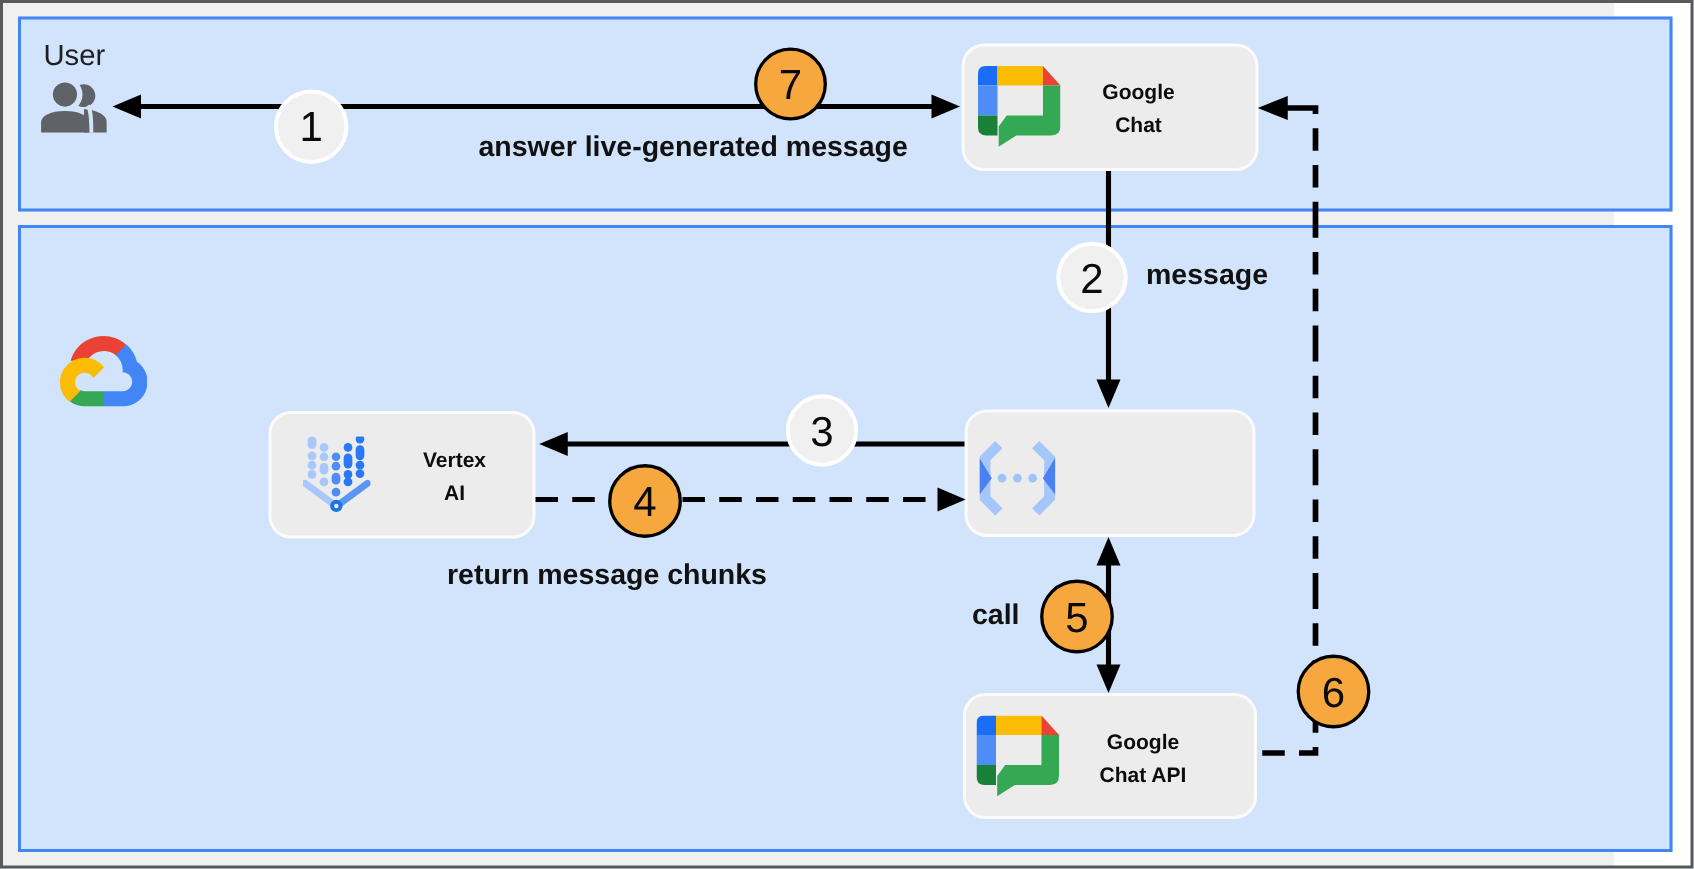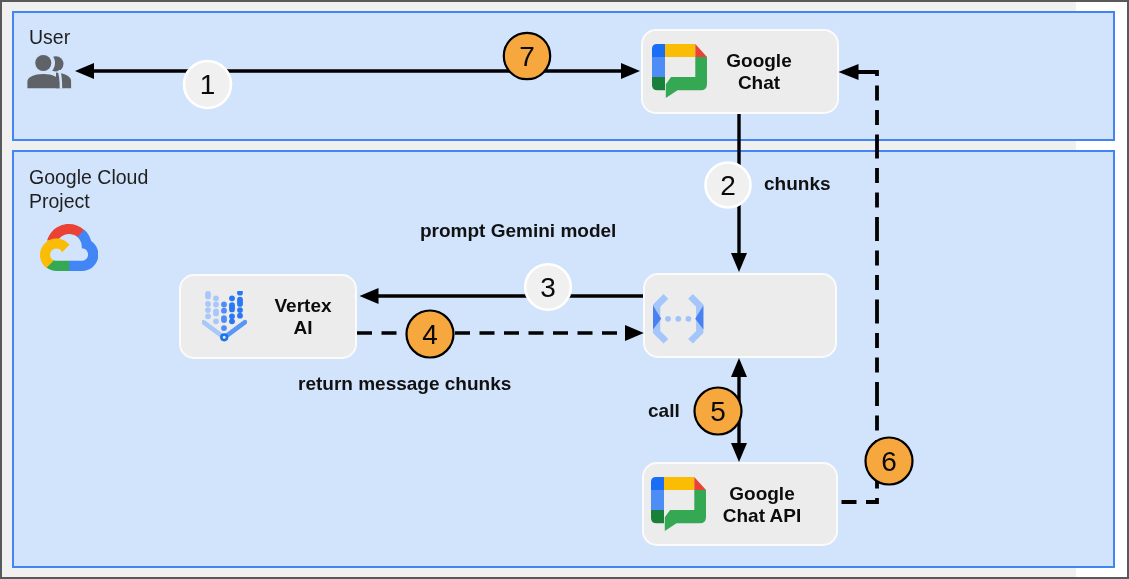--- a/index.html
+++ b/index.html
@@ -1,35 +1,34 @@
 <!DOCTYPE html>
 <html><head>
 <meta charset="utf-8">
 <style>
   html,body{margin:0;padding:0;}
   body{width:1129px;height:579px;overflow:hidden;font-family:"Liberation Sans",sans-serif;}
   #canvas{position:relative;width:1076px;height:579px;background:#f0f0f0;}
   .frame{position:absolute;left:0;top:0;width:1125px;height:575px;border:2px solid #58595b;}
   .bluebox{position:absolute;background:#d2e3fc;border:2px solid #4285f4;box-sizing:border-box;}
   .node{position:absolute;background:#ececec;border:2.5px solid #fbfbfb;border-radius:15px;box-sizing:border-box;}
-  .nlabel{position:absolute;font-weight:bold;font-size:19px;line-height:22px;color:#0c0c0c;text-align:center;}
+  .nlabel{position:absolute;font-weight:bold;font-size:14px;line-height:22px;color:#0c0c0c;text-align:center;}
   .elabel{position:absolute;font-weight:bold;font-size:19px;line-height:26px;color:#111;white-space:nowrap;}
   .zone-label{position:absolute;font-size:19.5px;line-height:23.5px;color:#1f1f1f;}
   svg{display:block;}
 </style>
 </head>
 <body>
 <div id="canvas">
   <div class="frame"></div>
 
   <div class="bluebox" style="left:12px;top:11px;width:1103px;height:130px;"></div>
   <div class="bluebox" style="left:12px;top:150px;width:1103px;height:418px;"></div>
 
   <div class="zone-label" style="left:29px;top:26px;">User</div>
-  <div class="zone-label" style="left:29px;top:166px;">Google Cloud<br>Project</div>
 
   <svg style="position:absolute;left:26.5px;top:54px;" width="46" height="35" viewBox="0 0 46 35">
     <circle cx="28.9" cy="9.8" r="7.6" fill="#5f6368"></circle>
     <path d="M29 18.6 c8.6 0.9 15.1 3.9 15.1 8.4 V34.3 H29 z" fill="#5f6368"></path>
     <path d="M31.6 16.4 C33.3 19.3 33.9 23 33.9 34.5" stroke="#d2e3fc" stroke-width="2.6" fill="none"></path>
     <circle cx="16.3" cy="9.05" r="11.7" fill="#d2e3fc"></circle>
     <path d="M16.3 20 c-9.3 0-15.9 3.2-15.9 7.5 V34.3 h31.8 v-6.8 c0-4.3-6.6-7.5-15.9-7.5 z" fill="#5f6368"></path>
     <circle cx="16.3" cy="9.05" r="8.05" fill="#5f6368"></circle>
   </svg>
 
@@ -100,22 +99,22 @@
   <svg style="position:absolute;left:651px;top:477px;" width="55" height="54" viewBox="0 0 55 54">
     <path fill="#1a6ef5" d="M5 0 Q0 0 0 5 V13 H13 V0 Z"></path>
     <path fill="#4e8df6" d="M0 13 H13 V33 H0 Z"></path>
     <path fill="#188038" d="M0 33 H13 V46.3 H5.5 Q0 46.3 0 41 Z"></path>
     <path fill="#fbbc04" d="M13 0 H43.3 V13 H13 Z"></path>
     <path fill="#ea4335" d="M43.3 0 L55 13 H43.3 Z"></path>
     <path fill="#34a853" d="M43.3 13 H55 V40 Q55 46.3 48.7 46.3 H25.5 L13.8 53.9 V40.3 L19.1 33 H43.3 Z"></path>
   </svg>
   <div class="nlabel" style="left:706px;top:483px;width:112px;">Google<br>Chat API</div>
 
-  <div class="elabel" style="left:764px;top:171px;">chunks</div>
-  <div class="elabel" style="left:420px;top:218px;">prompt Gemini model</div>
+  <div class="elabel" style="left:319px;top:86px;">answer live-generated message</div>
+  <div class="elabel" style="left:764px;top:171px;">message</div>
   <div class="elabel" style="left:298px;top:371px;">return message chunks</div>
   <div class="elabel" style="left:648px;top:398px;">call</div>
 
   <svg style="position:absolute;left:0;top:0;" width="1129" height="579" viewBox="0 0 1129 579">
 
     <line x1="90" y1="71" x2="625" y2="71" stroke="#000" stroke-width="3.4"></line>
     <polygon points="75,71 94,63 94,79" fill="#000"></polygon>
     <polygon points="640,71 621,63 621,79" fill="#000"></polygon>
 
     <line x1="739" y1="114" x2="739" y2="257" stroke="#000" stroke-width="3.4"></line>

